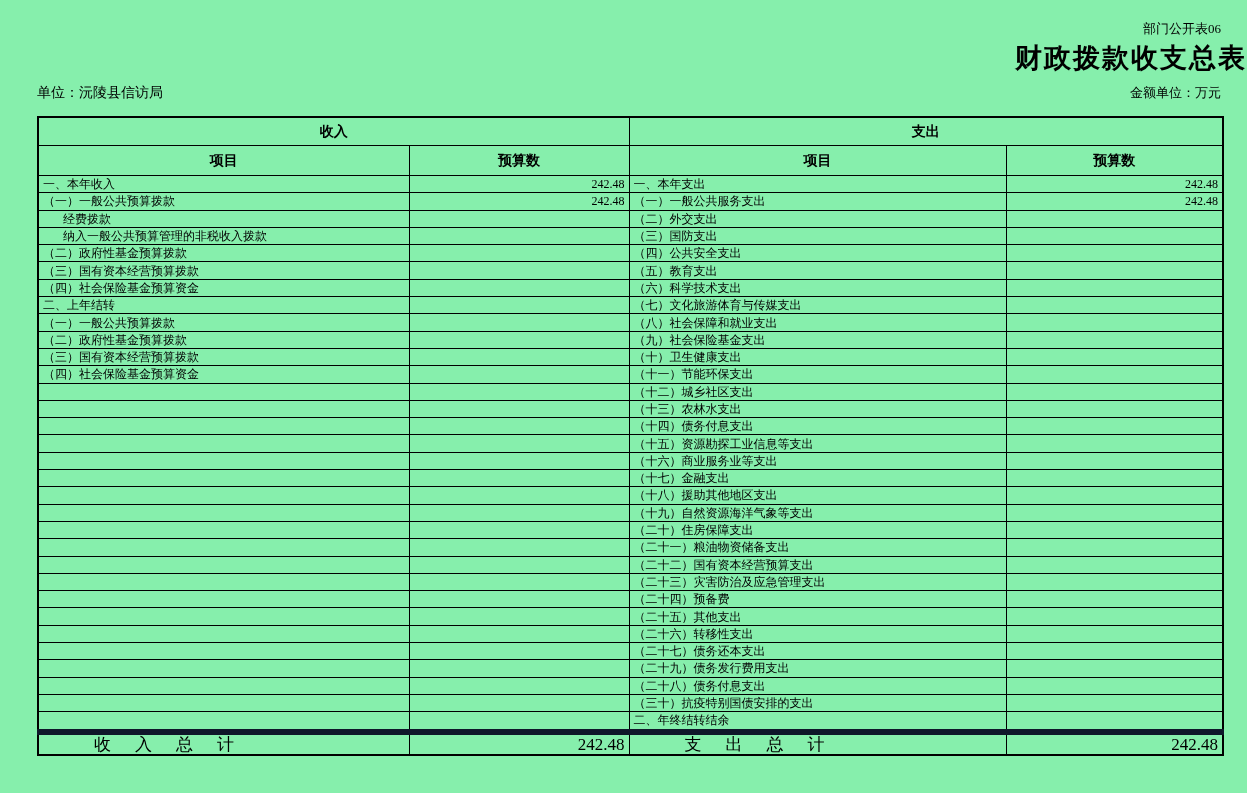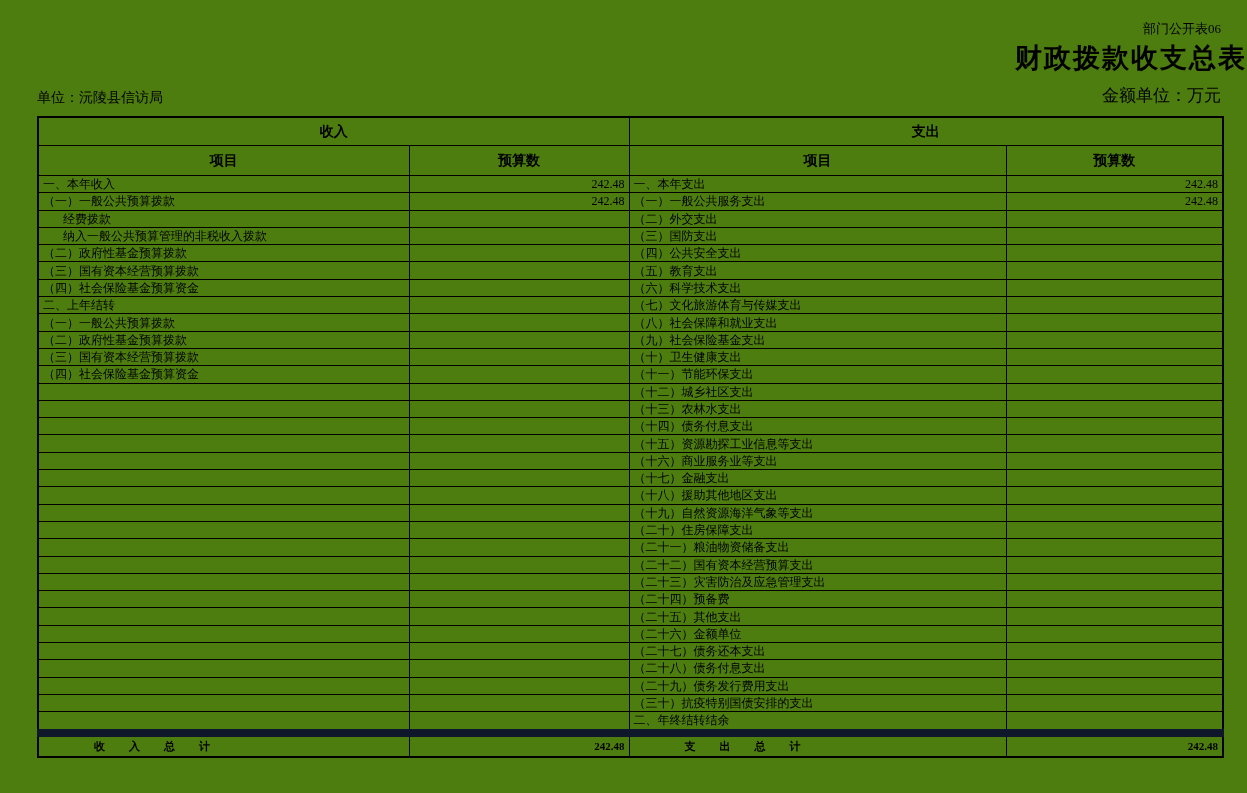--- a/index.html
+++ b/index.html
@@ -1,40 +1,40 @@
 <!DOCTYPE html>
 <html><head>
 <meta charset="utf-8">
 <style>
   html,body { margin:0; padding:0; background:#ffffff; }
   body {
     width:1247px; height:793px; position:relative; overflow:hidden;
     font-family:"Liberation Serif","DejaVu Serif",serif; color:#000;
   }
-  .page { position:absolute; inset:0; background:#4d7c0f; }
+  .page { position:absolute; inset:0; background:#86efac; }
 
   .doc-label {
     position:absolute; top:20px; right:26px;
     font-size:13px; font-family:"Liberation Serif","DejaVu Serif",serif;
   }
   .title {
     position:absolute; top:40px; left:0; width:100%; margin:0;
     text-align:right; font-size:27px; font-weight:bold;
     font-family:"Liberation Sans","DejaVu Sans",sans-serif;
     letter-spacing:2px;
   }
   .meta-row {
     position:absolute; top:84px; left:37px; right:26px;
     display:flex; justify-content:space-between; align-items:flex-end;
   }
   .unit-label {
     font-size:14px; font-weight:normal;
     font-family:"Liberation Sans","DejaVu Sans",sans-serif;
   }
-  .amount-unit-label { font-size:17px; }
+  .amount-unit-label { font-size:13px; }
 
   table.fiscal {
     position:absolute; top:116px; left:37px; width:1185px;
     border-collapse:collapse; table-layout:fixed;
     border:2px solid #000;
   }
   .fiscal th, .fiscal td {
     border:1px solid #000; overflow:hidden; white-space:nowrap;
     padding:0;
   }
@@ -42,21 +42,21 @@
     font-family:"Liberation Sans","DejaVu Sans",sans-serif;
     font-weight:bold; text-align:center; font-size:14px;
   }
   .fiscal thead tr.section-row th { height:27px; }
   .fiscal thead tr.col-row th { height:29px; }
   .fiscal tbody td { height:16.3px; font-size:12px; line-height:16px; }
   td.item { text-align:left; padding-left:4px; }
   td.item.indent { padding-left:24px; }
   td.num { text-align:right; padding-right:4px; }
   .fiscal tfoot td {
-    border-top:8px solid #0f172a; height:19px; font-size:11px; line-height:19px;font-weight:bold;
+    border-top:6px solid #0f172a; height:19px; font-size:17px; line-height:19px;
   }
   td.total-label { padding-left:55px; letter-spacing:24px; }
 </style>
 </head>
 <body>
 
 <div class="page">
   <div class="doc-label">部门公开表06</div>
   <h1 class="title">财政拨款收支总表</h1>
   <div class="meta-row">
@@ -236,39 +236,39 @@
         </tr>
         <tr>
           <td class="item"></td>
           <td class="num"></td>
           <td class="item">（二十五）其他支出</td>
           <td class="num"></td>
         </tr>
         <tr>
           <td class="item"></td>
           <td class="num"></td>
-          <td class="item">（二十六）金额单位</td>
+          <td class="item">（二十六）转移性支出</td>
           <td class="num"></td>
         </tr>
         <tr>
           <td class="item"></td>
           <td class="num"></td>
           <td class="item">（二十七）债务还本支出</td>
           <td class="num"></td>
         </tr>
         <tr>
           <td class="item"></td>
           <td class="num"></td>
+          <td class="item">（二十九）债务发行费用支出</td>
+          <td class="num"></td>
+        </tr>
+        <tr>
+          <td class="item"></td>
+          <td class="num"></td>
           <td class="item">（二十八）债务付息支出</td>
-          <td class="num"></td>
-        </tr>
-        <tr>
-          <td class="item"></td>
-          <td class="num"></td>
-          <td class="item">（二十九）债务发行费用支出</td>
           <td class="num"></td>
         </tr>
         <tr>
           <td class="item"></td>
           <td class="num"></td>
           <td class="item">（三十）抗疫特别国债安排的支出</td>
           <td class="num"></td>
         </tr>
         <tr>
           <td class="item"></td>

